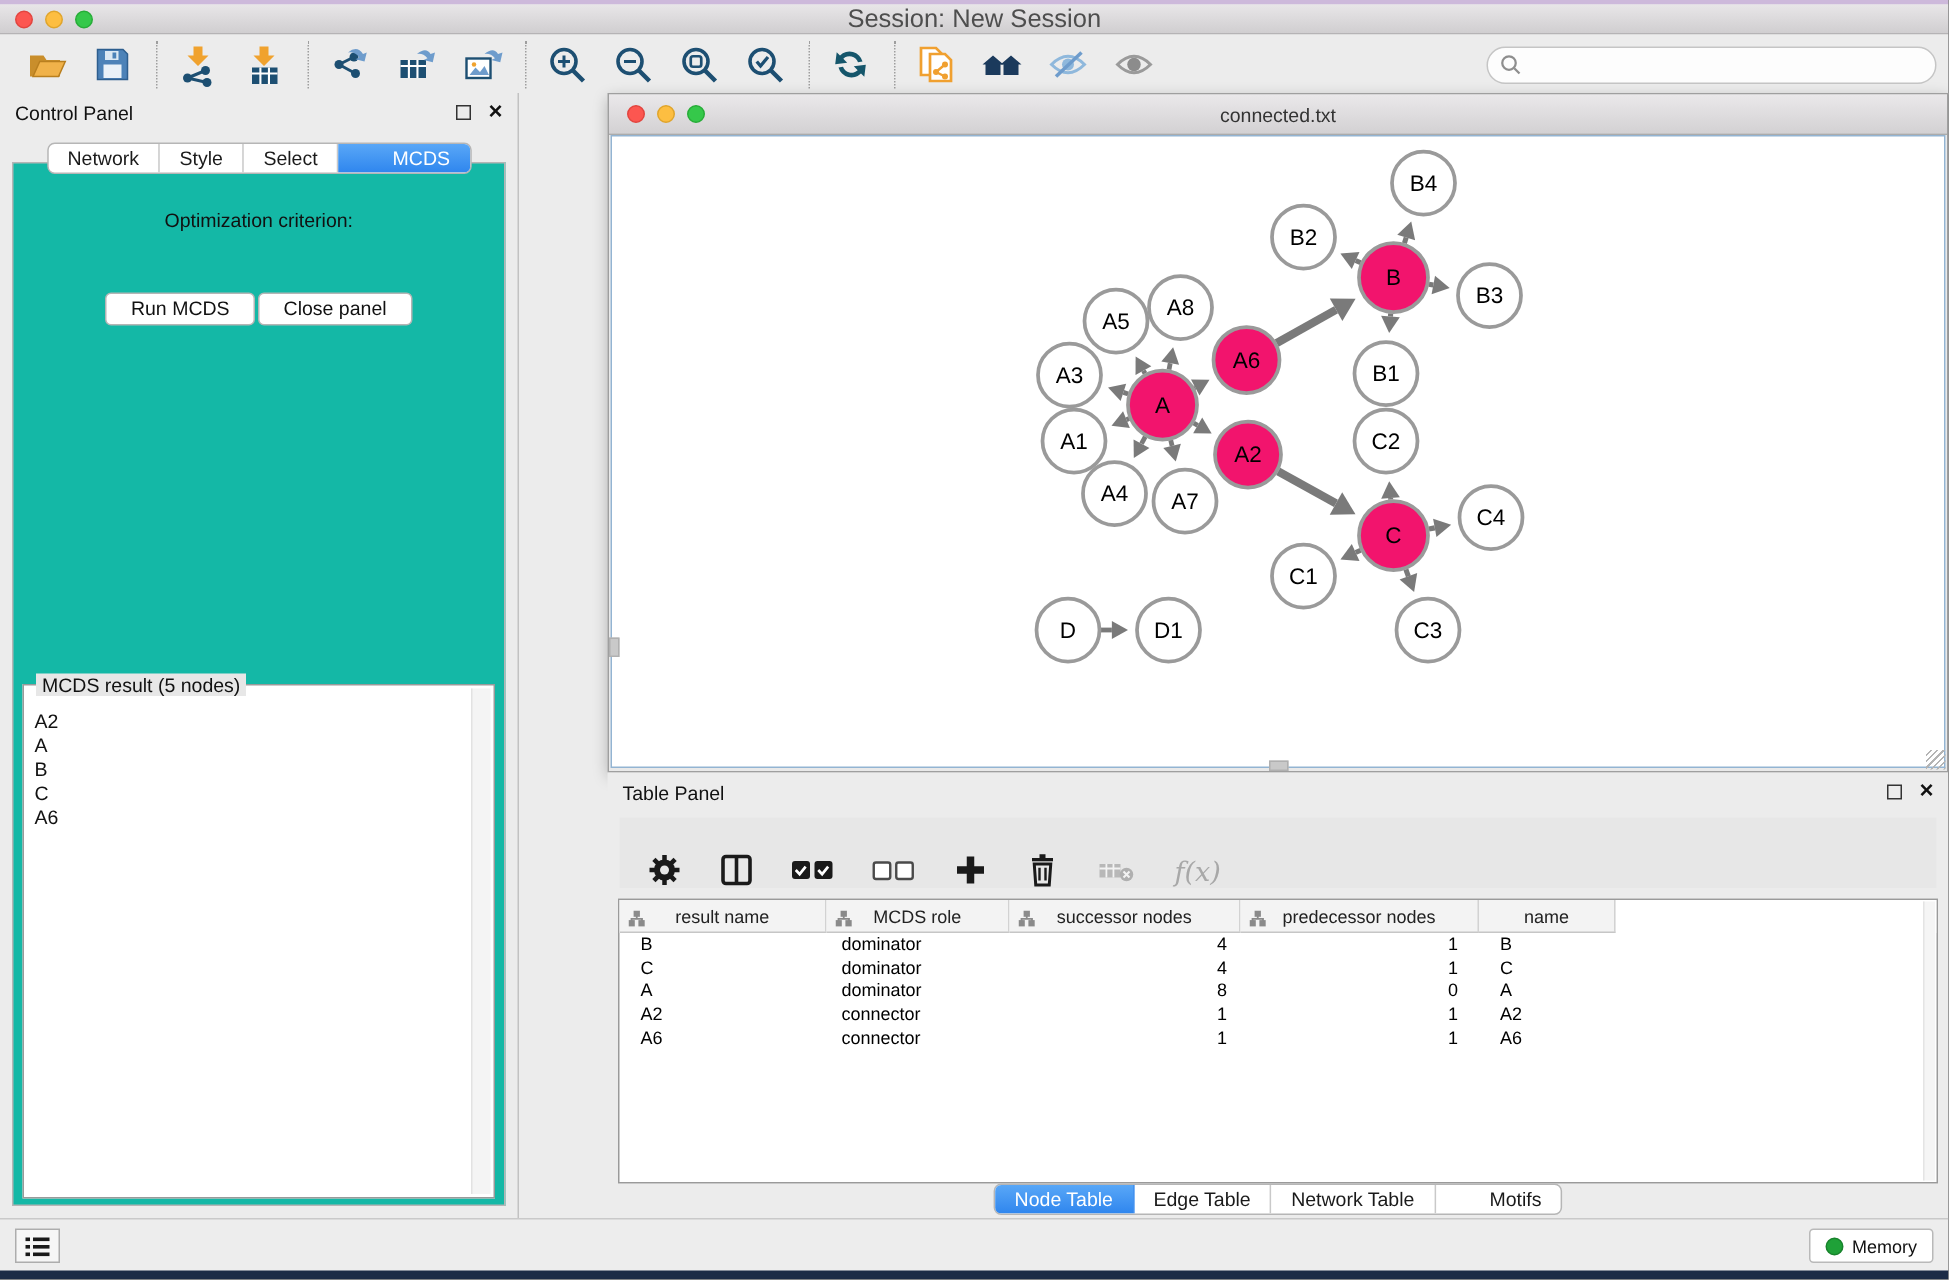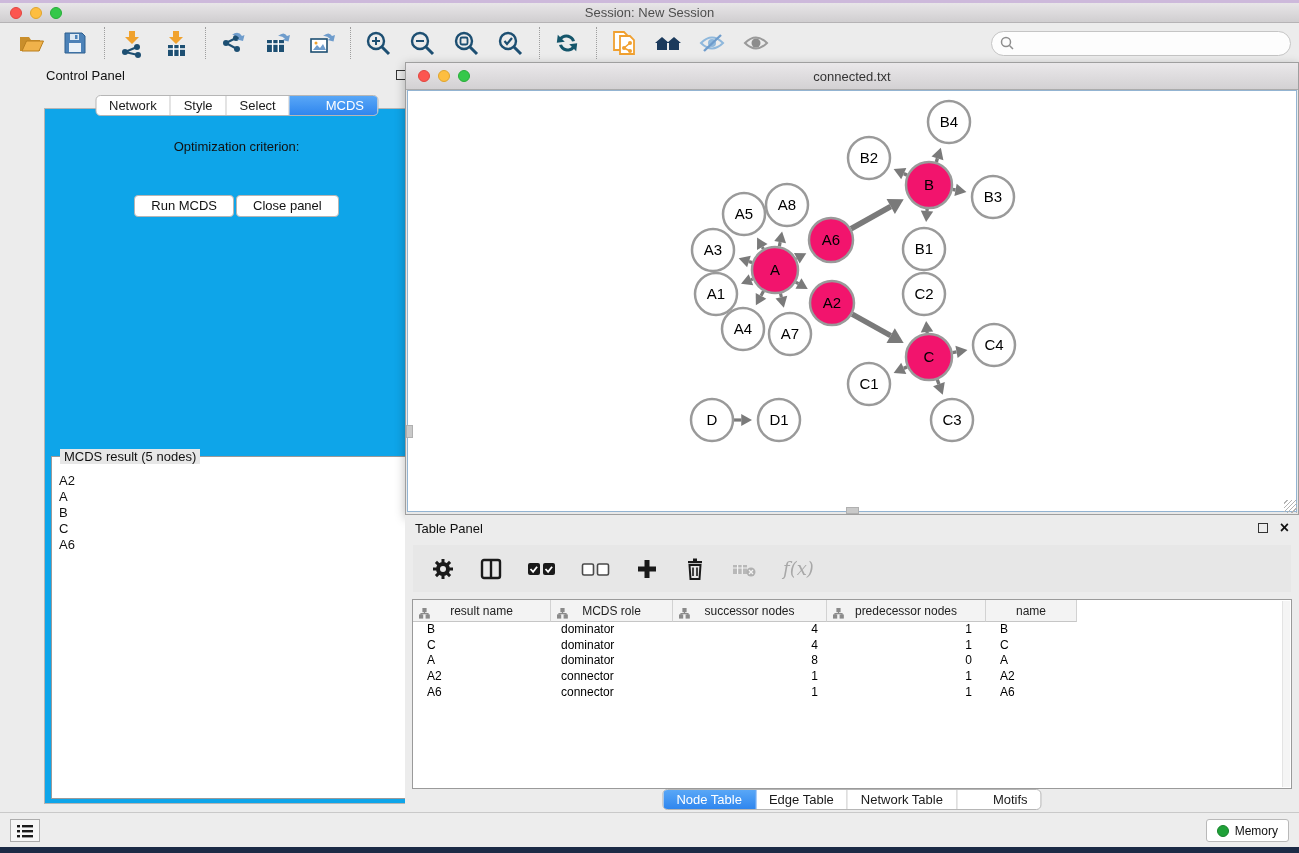--- a/index.html
+++ b/index.html
@@ -14,21 +14,21 @@
   .titlebar {
     position:absolute; left:0; top:3px; width:100%; height:20px;
     background:linear-gradient(#E8E6E8,#D0CED0); border-bottom:1px solid #B5B3B5;
     display:flex; align-items:center;
   }
   .traffic { display:flex; gap:8px; position:absolute; left:10px; top:4px; }
   .light { width:12px; height:12px; border-radius:50%; }
   .light.red    { background:#FC5650; border:1px solid #E2453F; }
   .light.yellow { background:#FDBE41; border:1px solid #E0A52C; }
   .light.green  { background:#35C84A; border:1px solid #27AD38; }
-  .titlebar-title { width:100%; text-align:center; font-size:13px; color:#4E4E4E; }
+  .titlebar-title { width:100%; text-align:center; font-size:17px; color:#4E4E4E; }
   
   .toolbar {
     position:absolute; left:0; top:23px; width:100%; height:40px;
     background:#ECECEC; display:flex; align-items:center; padding-left:14px;
   }
   .tb-icon { width:34px; height:32px; display:flex; align-items:center; justify-content:center; margin-right:10px; }
   .tb-sep { width:1px; height:32px; border-left:1px dotted #9E9E9E; margin:0 10px 0 2px; }
   .searchbox {
     position:absolute; right:8px; top:8px; width:300px; height:25px;
     border:1px solid #C5C5C5; border-radius:13px; background:#FDFDFD;
@@ -37,29 +37,29 @@
   .searchbox input { border:none; outline:none; background:transparent; flex:1; font-size:12px; margin-left:5px; font-family:"Liberation Sans",sans-serif;}
   
   .seg { display:inline-flex; border:1px solid #B6B6B6; border-radius:5px; overflow:hidden; background:#FFF; height:21px; }
   .seg .seg-btn {
     padding:0 13px; font-size:13px; line-height:20px; color:#1A1A1A;
     border-right:1px solid #C9C9C9; white-space:nowrap; cursor:default;
   }
   .seg .seg-btn:last-child { border-right:none;padding-left:36px; }
   .seg .seg-btn.active { background:linear-gradient(#59A7F7,#2F86EE); color:#FFF; border-right-color:#2F86EE; }
   
-  .control-panel { position:absolute; left:0; top:62px; width:402px; height:750px; background:#ECECEC; border-right:1px solid #C2C2C2;margin-left:36px; }
+  .control-panel { position:absolute; left:0; top:62px; width:346px; height:750px; background:#ECECEC; border-right:1px solid #C2C2C2; }
   .panel-header { height:26px; display:flex; align-items:center; padding:0 10px; }
   .panel-title { font-size:13px; color:#111; flex:1; }
   .float-btn { width:10px; height:10px; border:1.6px solid #333; margin-right:12px; }
   .close-btn { font-size:16px; font-weight:700; color:#111; line-height:12px; }
   .cp-tabs { position:absolute; top:33px; left:50%; transform:translateX(-50%); z-index:2; }
   .cp-box {
     position:absolute; left:8px; right:8px; top:46px; bottom:8px;
-    border:1px solid #B5B5B5; background:#0ea5e9;
+    border:1px solid #B5B5B5; background:#14b8a6;
   }
   .opt-label { position:absolute; top:30px; width:100%; text-align:center; font-size:13px; color:#111; }
   .dropdown {
     position:absolute; top:49px; left:35px; width:312px; height:24px;
     background:#FFF; border:1px solid #B5B5B5; border-radius:4px;
     font-size:13px; line-height:22px; padding-left:10px; color:#111;
   }
   .dropdown .stepper {
     position:absolute; right:-1px; top:-1px; width:22px; height:24px;
     background:linear-gradient(#6FB3F8,#2F86EE); border-radius:0 4px 4px 0;
@@ -103,21 +103,21 @@
   .vthumb { position:absolute; left:-2px; top:334px; width:7px; height:13px; background:#C9C9C9; border:1px solid #B0B0B0; }
   .hthumb { position:absolute; left:438px; bottom:-3px; width:13px; height:7px; background:#C9C9C9; border:1px solid #B0B0B0; }
   .resize-grip {
     position:absolute; right:1px; bottom:1px; width:13px; height:13px;
     background:repeating-linear-gradient(135deg, transparent 0 2px, #B4B4B4 2px 3px);
   }
   
   .table-panel { position:absolute; left:405px; top:515px; width:894px; height:297px; background:#ECECEC; }
   .tp-toolbar {
     position:absolute; top:30px; left:8px; right:8px; height:47px; background:#E7E7E7;
-    display:flex; align-items:center; padding-left:18px; gap:24px;
+    display:flex; align-items:flex-end; padding-left:18px; gap:24px;
   }
   .tp-icon { display:flex; align-items:center; justify-content:center; }
   .fx { font-family:"DejaVu Serif", serif; font-style:italic; font-size:18px; color:#A8A8A8; }
   .data-table {
     position:absolute; left:7px; right:7px; top:84px; height:190px;
     background:#FFF; border:1px solid #9A9A9A; overflow:hidden;
   }
   .thead { display:flex; height:22px; background:#FFF; }
   .th {
     position:relative; height:22px; background:#F3F3F3;

